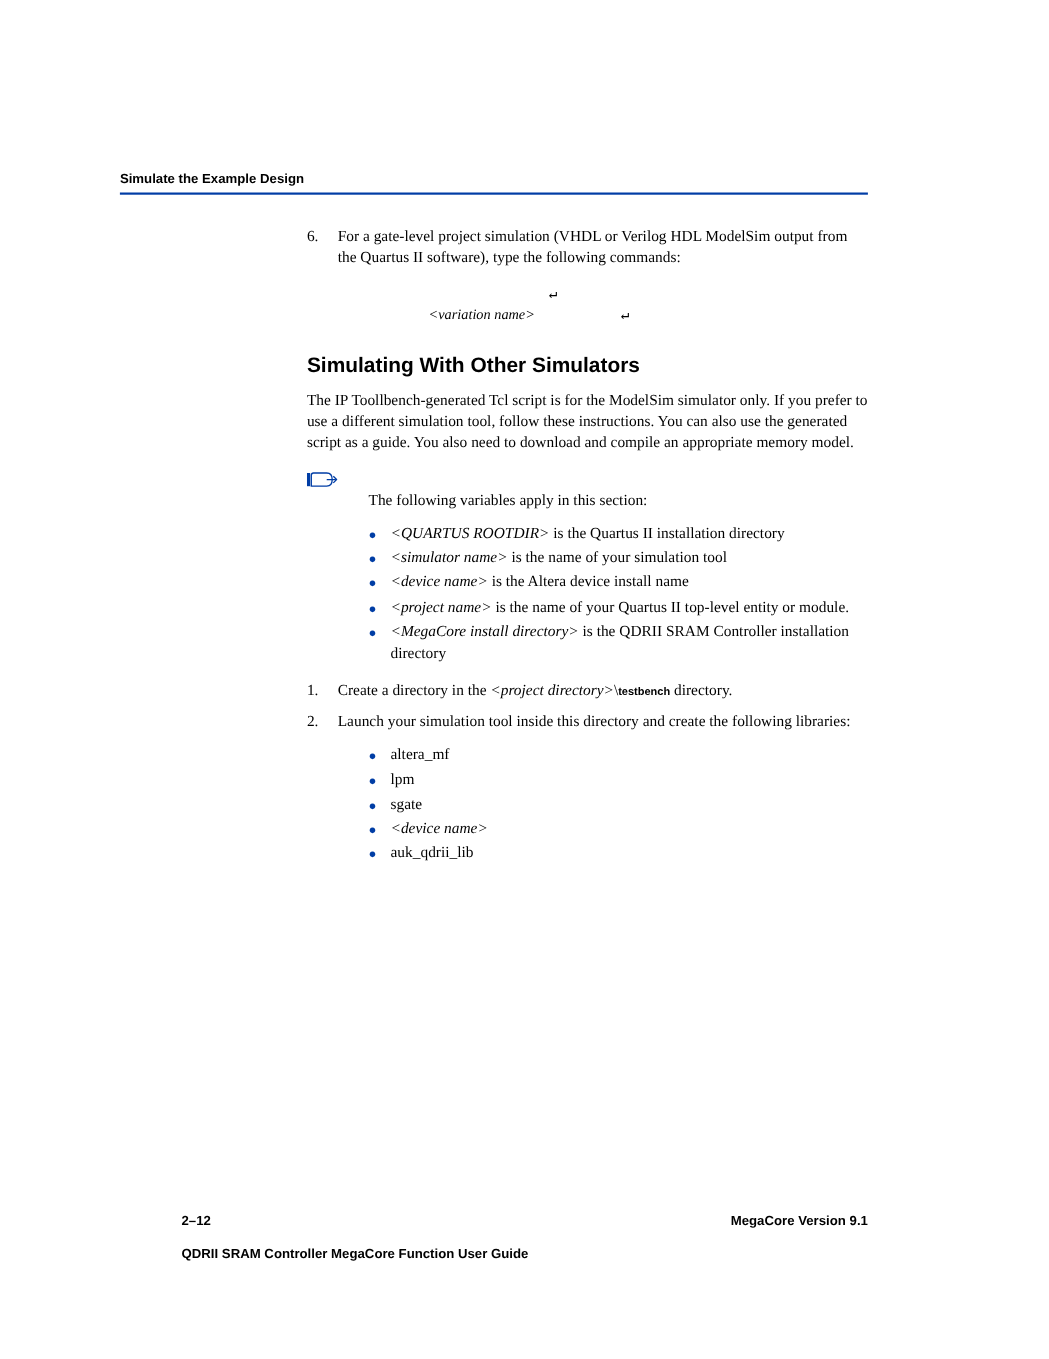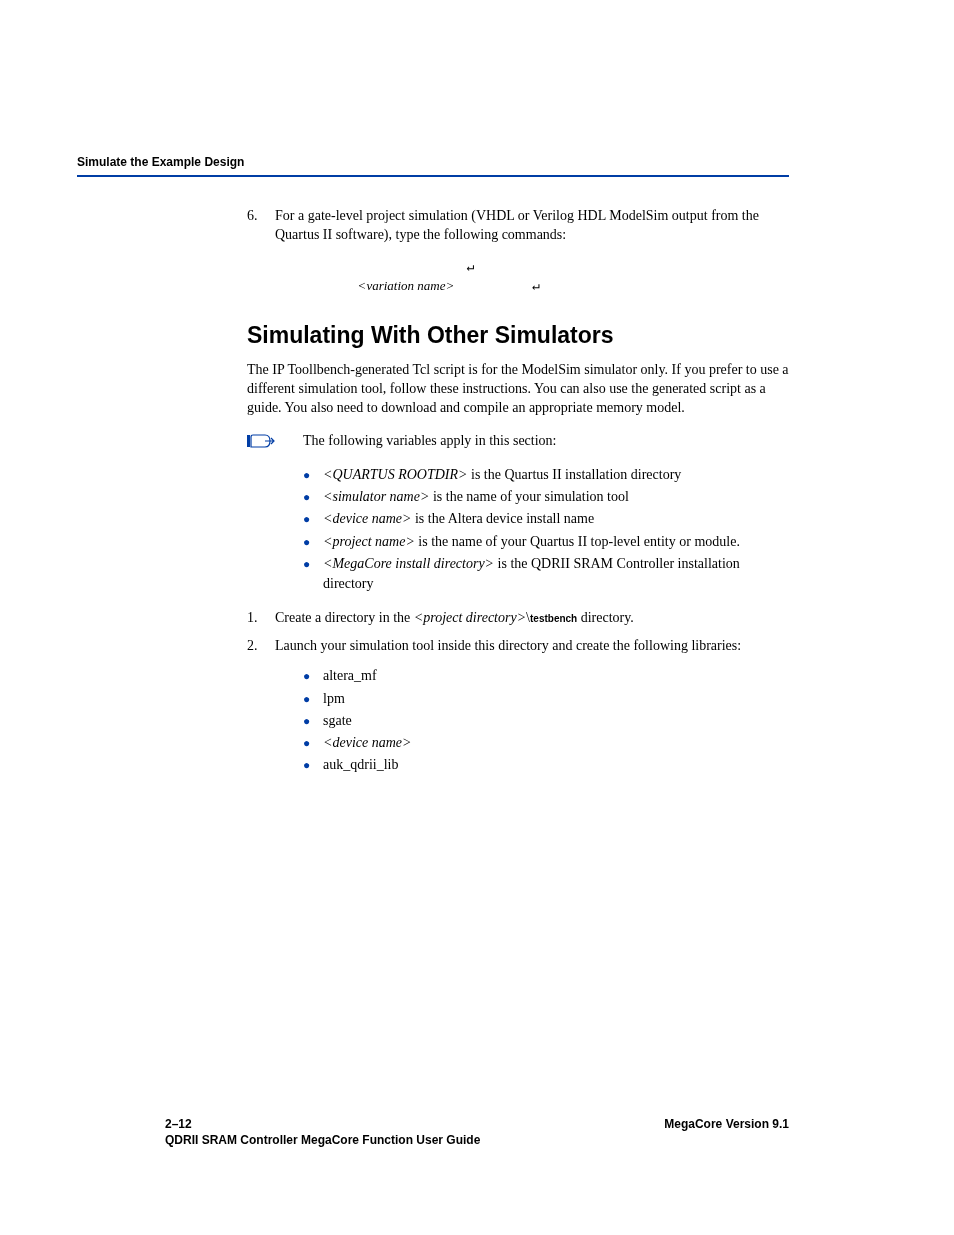--- a/index.html
+++ b/index.html
@@ -8,21 +8,21 @@
     background: white;
     font-family: "Palatino Linotype", "Book Antiqua", Palatino, serif;
     font-size: 14px;
     color: #000;
     width: 954px;
     height: 1235px;
     position: relative;
     overflow: hidden;
   }
   .page {
-    padding: 155px 165px 0 77px;
+    padding: 155px 165px 0 109px;
     position: relative;
     height: 100%;
     box-sizing: border-box;
   }
   .running-header {
     font-family: Arial, Helvetica, sans-serif;
     font-weight: bold;
     font-size: 12px;
     margin-bottom: 6px;
   }
@@ -50,21 +50,21 @@
     margin: 14px 0 14px 56px;
     font-family: "Courier New", monospace;
     font-size: 13px;
     white-space: pre;
     line-height: 1.4;
   }
   .italic { font-style: italic; }
   .h2 {
     font-family: Arial, Helvetica, sans-serif;
     font-weight: bold;
-    font-size: 23px;
+    font-size: 19px;
     margin: 26px 0 12px 0;
   }
   .h3 {
     font-family: Arial, Helvetica, sans-serif;
     font-style: italic;
     font-size: 15px;
     margin: 26px 0 10px 0;
   }
   .para {
     line-height: 1.35;
@@ -76,20 +76,21 @@
     line-height: 1.35;
     align-items: flex-start;
   }
   .note-icon {
     width: 56px;
     flex-shrink: 0;
     padding-top: 1px;
   }
   .note-body {
     flex: 1;
+    margin-top: 20px;
   }
   .bullets {
     margin: 6px 0 6px 56px;
     line-height: 1.45;
   }
   .bullet-row {
     display: flex;
     margin-bottom: 2px;
   }
   .bullet-mark {
@@ -107,21 +108,21 @@
     bottom: 88px;
     font-family: Arial, Helvetica, sans-serif;
     font-size: 12px;
     font-weight: bold;
     display: flex;
     gap: 16px;
   }
   .footer .left  { flex:1; text-align:left; }
   .footer .center{ text-align:center; }
   .footer .right { flex:1; text-align:right; }
-  .footer .line2 { margin-top:2px; }
+  .footer .line2 { margin-top:16px; }
   .bold { font-weight: bold; }
 </style>
 </head>
 <body>
 
 <div class="page">
 
   <div class="running-header">Simulate the Example Design</div>
   <div class="rule"></div>
 

